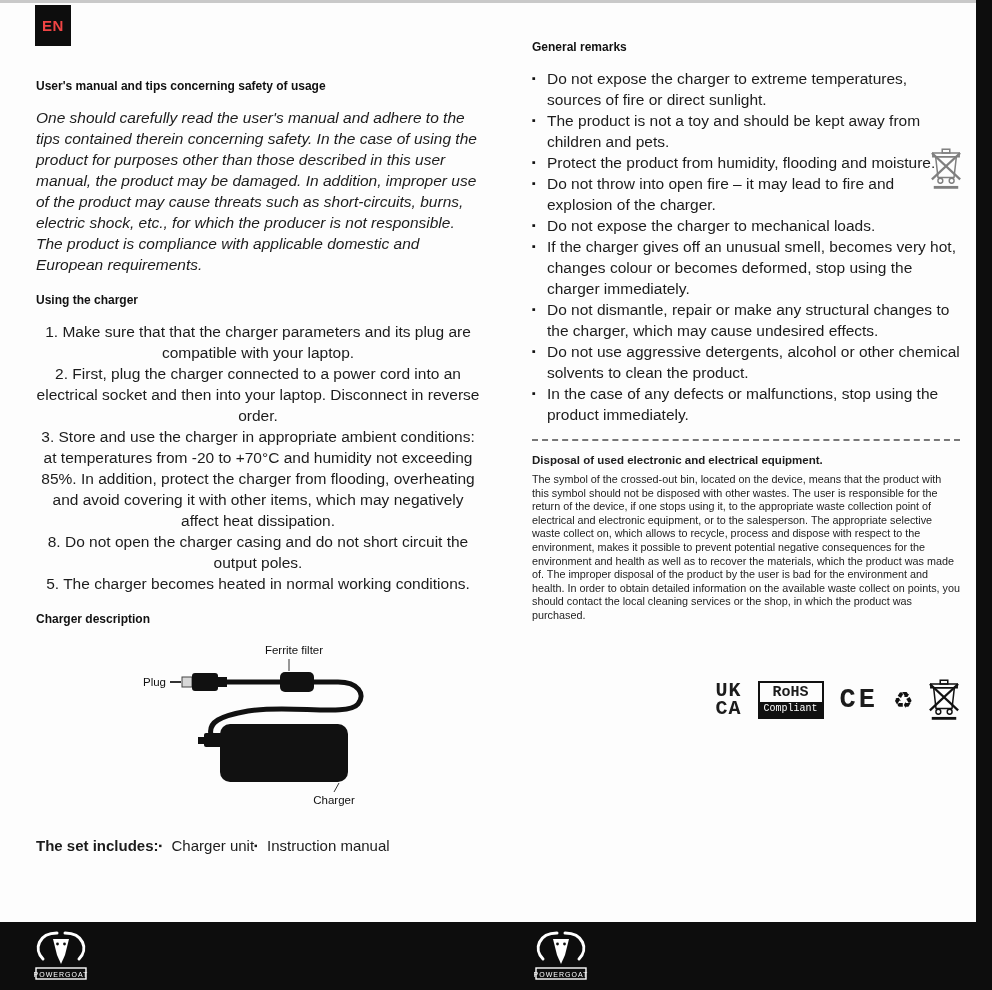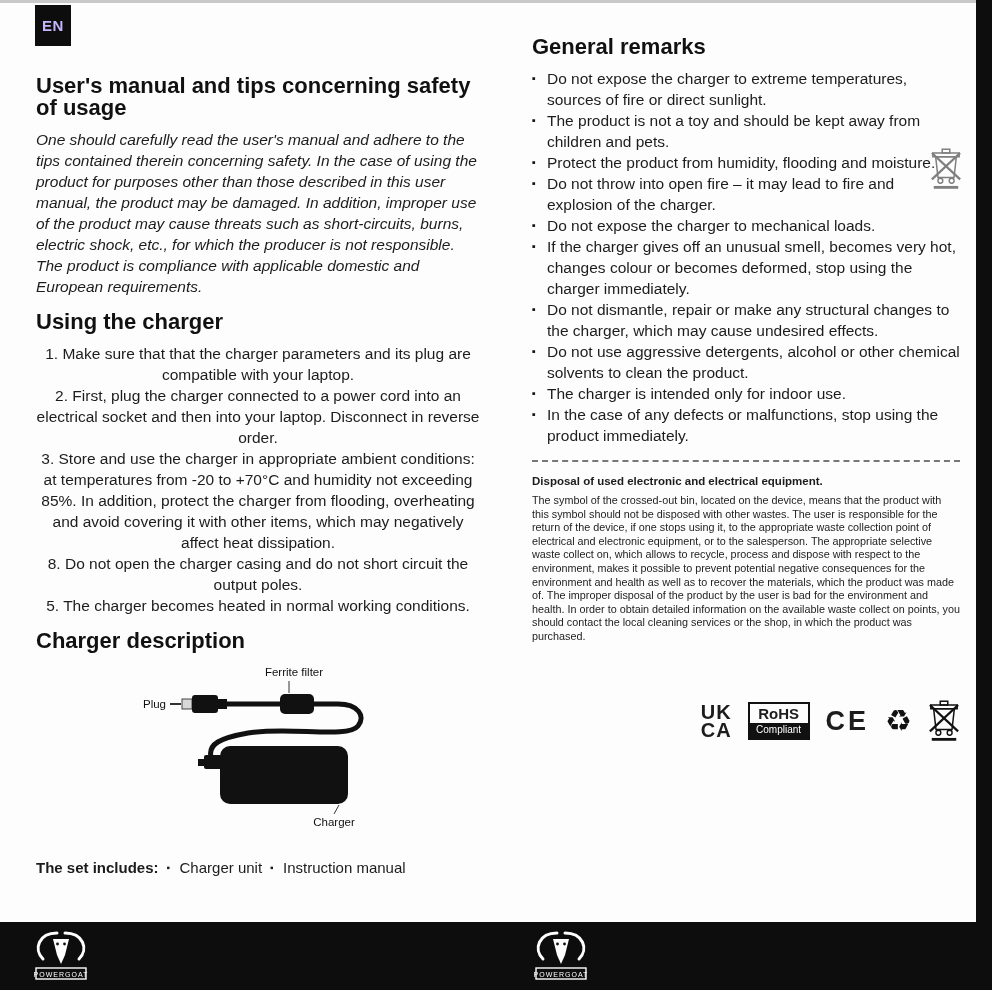--- a/index.html
+++ b/index.html
@@ -4,45 +4,45 @@
 <style>
   html,body{margin:0;padding:0;background:#e8e8e8;}
   .page{
     position:relative;width:992px;height:990px;background:#fdfdfd;overflow:hidden;
     font-family:"Liberation Sans","DejaVu Sans",sans-serif;color:#1c1c1c;
   }
   .top-edge{position:absolute;left:0;top:0;width:992px;height:3px;background:#c9c9c9;}
   .right-edge{position:absolute;right:0;top:0;width:16px;height:924px;background:#0d0d0d;}
   .footer{position:absolute;left:0;bottom:0;width:992px;height:68px;background:#0d0d0d;}
   .lang-badge{
-    position:absolute;left:35px;top:5px;width:36px;height:41px;background:#0d0d0d;color:#c4b5fd;
+    position:absolute;left:35px;top:5px;width:36px;height:41px;background:#0d0d0d;color:#ef4444;
     display:flex;align-items:center;justify-content:center;font-weight:bold;font-size:15px;letter-spacing:.5px;
   }
   .col{position:absolute;font-size:15.5px;line-height:21px;}
   .col-left{left:36px;top:75px;width:444px;}
   .col-right{left:532px;top:36px;width:428px;}
-  h2{font-size:22px;line-height:22px;margin:0 0 10px 0;font-weight:bold;color:#111;}
+  h2{font-size:12px;line-height:22px;margin:0 0 10px 0;font-weight:bold;color:#111;}
   p.body-text{margin:0 0 14px 0;font-style:italic;}
   p.step{margin:0;text-align:center;}
   .steps{margin:0 0 14px 0;}
   ul.bullets{list-style:none;margin:0;padding:0;}
   ul.bullets li{position:relative;padding-left:15px;margin:0;}
   ul.bullets li::before{content:"▪";position:absolute;left:0;top:0;font-size:11px;line-height:21px;color:#111;}
   .dashed-divider{border:none;border-top:2px dashed #777;margin:14px 0 12px 0;}
   .disposal-title{font-size:11.5px;font-weight:bold;margin:0 0 6px 0;line-height:14px;}
   .disposal-text{font-size:10.8px;line-height:13.6px;margin:0;color:#222;}
-  .marks-row{display:flex;justify-content:flex-end;align-items:center;gap:16px;margin-top:56px;}
+  .marks-row{display:flex;justify-content:flex-end;align-items:center;gap:16px;margin-top:56px;font-family:Liberation Mono, monospace;}
   .ukca{font-weight:bold;font-size:20px;line-height:18px;letter-spacing:1px;}
   .rohs{border:2px solid #111;text-align:center;min-width:58px;}
   .rohs-top{font-weight:bold;font-size:15px;padding:1px 6px 0 6px;line-height:18px;}
   .rohs-bottom{background:#111;color:#fff;font-size:10px;line-height:14px;padding:0 4px 1px 4px;}
   .ce-mark{font-size:27px;font-weight:600;letter-spacing:3px;line-height:30px;}
   .recycle-icon{font-size:30px;line-height:32px;color:#111;}
   .diagram-wrap{margin:4px 0 6px 0;}
-  .set-line{display:flex;align-items:baseline;gap:8px;font-size:15px;margin-top:12px;}
+  .set-line{display:flex;align-items:baseline;font-size:15px;margin-top:12px;}
   .set-label{font-weight:bold;}
   .set-item{position:relative;padding-left:13px;}
   .set-item::before{content:"▪";position:absolute;left:0;top:0;font-size:10px;}
   .margin-weee{position:absolute;right:30px;top:148px;opacity:.75;}
   .footer-logo{position:absolute;top:7px;}
   .footer-logo.pos-a{left:30px;}
   .footer-logo.pos-b{left:530px;}
   svg text{font-family:"Liberation Sans","DejaVu Sans",sans-serif;}
 </style>
 </head>
@@ -110,21 +110,20 @@
     <h2>General remarks</h2>
     <ul class="bullets">
       <li>Do not expose the charger to extreme temperatures, sources of fire or direct sunlight.</li>
       <li>The product is not a toy and should be kept away from children and pets.</li>
       <li>Protect the product from humidity, flooding and moisture.</li>
       <li>Do not throw into open fire – it may lead to fire and explosion of the charger.</li>
       <li>Do not expose the charger to mechanical loads.</li>
       <li>If the charger gives off an unusual smell, becomes very hot, changes colour or becomes deformed, stop using the charger immediately.</li>
       <li>Do not dismantle, repair or make any structural changes to the charger, which may cause undesired effects.</li>
       <li>Do not use aggressive detergents, alcohol or other chemical solvents to clean the product.</li>
-      <li>The charger is intended only for indoor use.</li>
       <li>In the case of any defects or malfunctions, stop using the product immediately.</li>
     </ul>
 
     <hr class="dashed-divider">
 
     <p class="disposal-title">Disposal of used electronic and electrical equipment.</p>
     <p class="disposal-text">The symbol of the crossed-out bin, located on the device, means that the product with this symbol should not be disposed with other wastes. The user is responsible for the return of the device, if one stops using it, to the appropriate waste collection point of electrical and electronic equipment, or to the salesperson. The appropriate selective waste collect on, which allows to recycle, process and dispose with respect to the environment, makes it possible to prevent potential negative consequences for the environment and health as well as to recover the materials, which the product was made of. The improper disposal of the product by the user is bad for the environment and health. In order to obtain detailed information on the available waste collect on points, you should contact the local cleaning services or the shop, in which the product was purchased.</p>
 
     <div class="marks-row">
       <div class="ukca">

